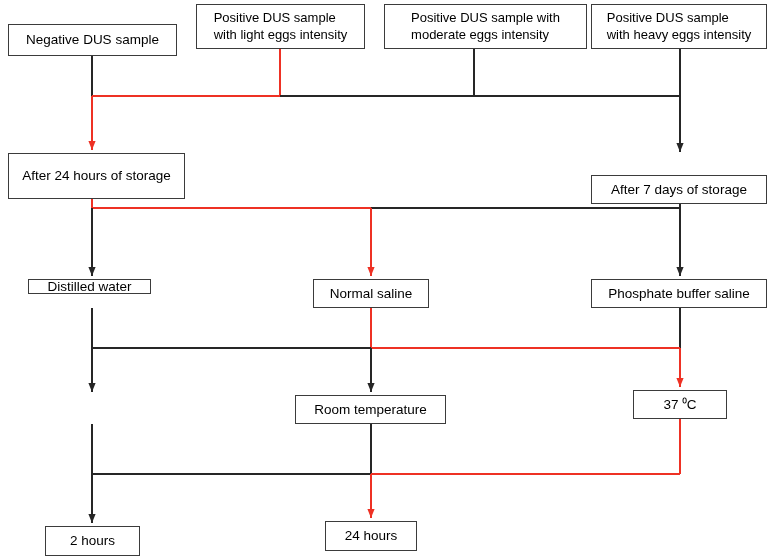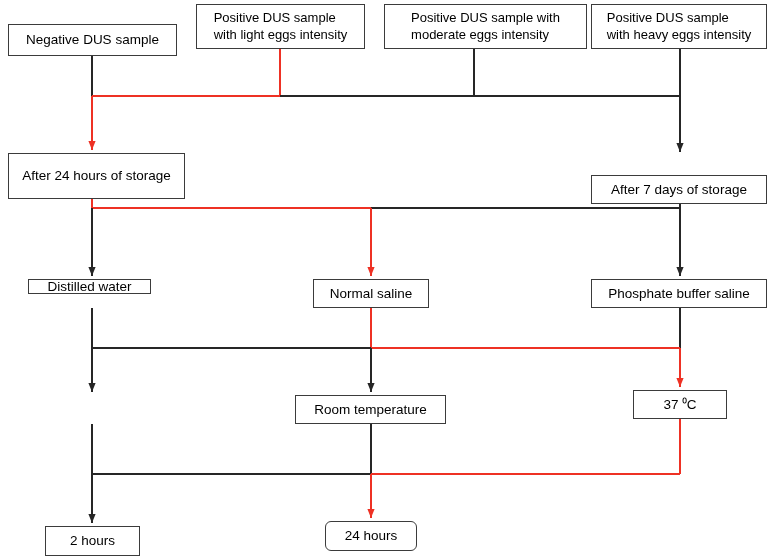--- a/index.html
+++ b/index.html
@@ -156,14 +156,14 @@
     <div class="node small" style="left: 591px; top: 4px; width: 176px; height: 45px;"><span>Positive DUS sample
 with heavy eggs intensity</span></div>
     <div class="node" style="left: 8px; top: 153px; width: 177px; height: 46px;"><span>After 24 hours of storage</span></div>
     <div class="node" style="left: 591px; top: 155px; width: 176px; height: 29px; margin-top: 20px;"><span>After 7 days of storage</span></div>
     <div class="node" style="left: 28px; top: 279px; width: 123px; height: 15px;"><span>Distilled water</span></div>
     <div class="node" style="left: 591px; top: 279px; width: 176px; height: 29px;"><span>Phosphate buffer saline</span></div>
     <div class="node" style="left: 313px; top: 279px; width: 116px; height: 29px;"><span>Normal saline</span></div>
     <div class="node" style="left: 295px; top: 395px; width: 151px; height: 29px;"><span>Room temperature</span></div>
     <div class="node" style="left: 633px; top: 390px; width: 94px; height: 29px;"><span>37 ⁰C</span></div>
     <div class="node" style="left: 45px; top: 526px; width: 95px; height: 30px;"><span>2 hours</span></div>
-    <div class="node" style="left: 325px; top: 521px; width: 92px; height: 30px; border-radius: 6px;"><span>24 hours</span></div>
+    <div class="node" style="left: 325px; top: 521px; width: 92px; height: 30px;"><span>24 hours</span></div>
   </div>
 
 </body></html>

